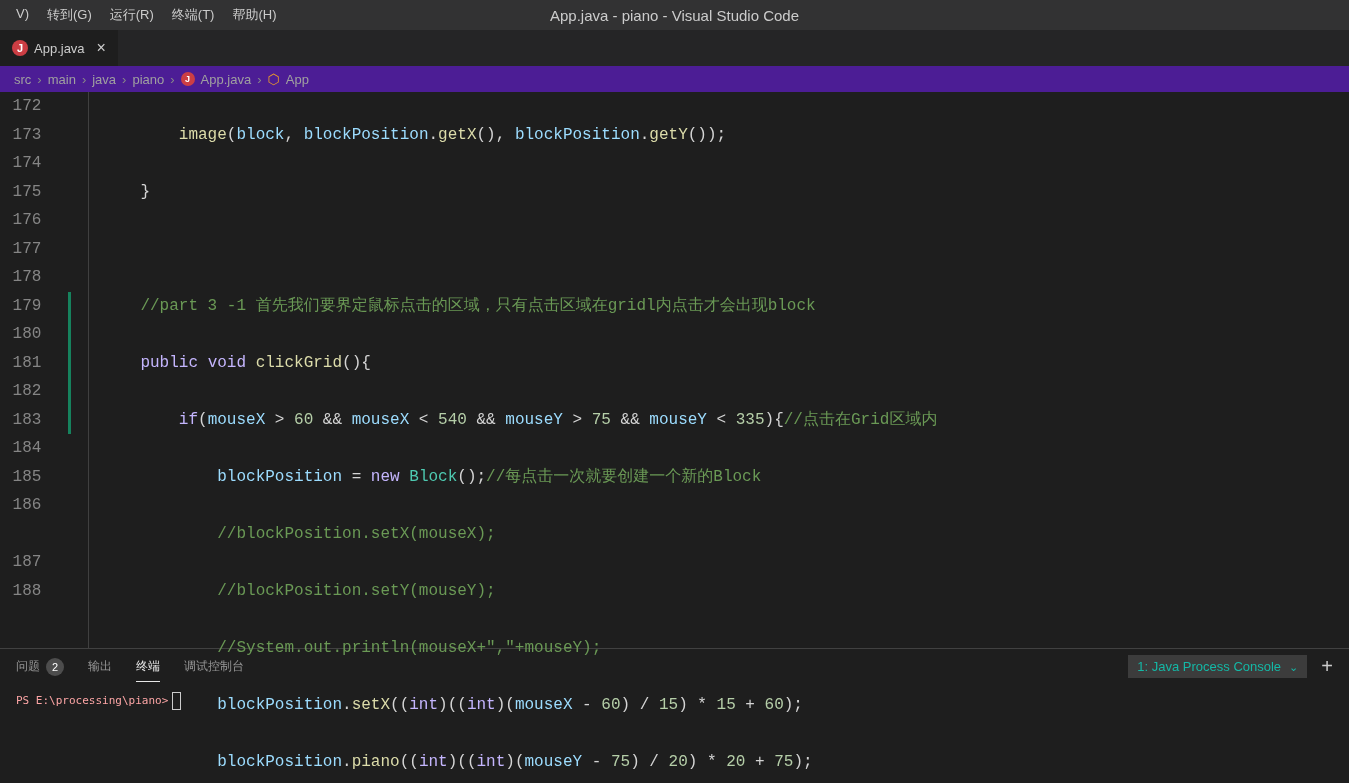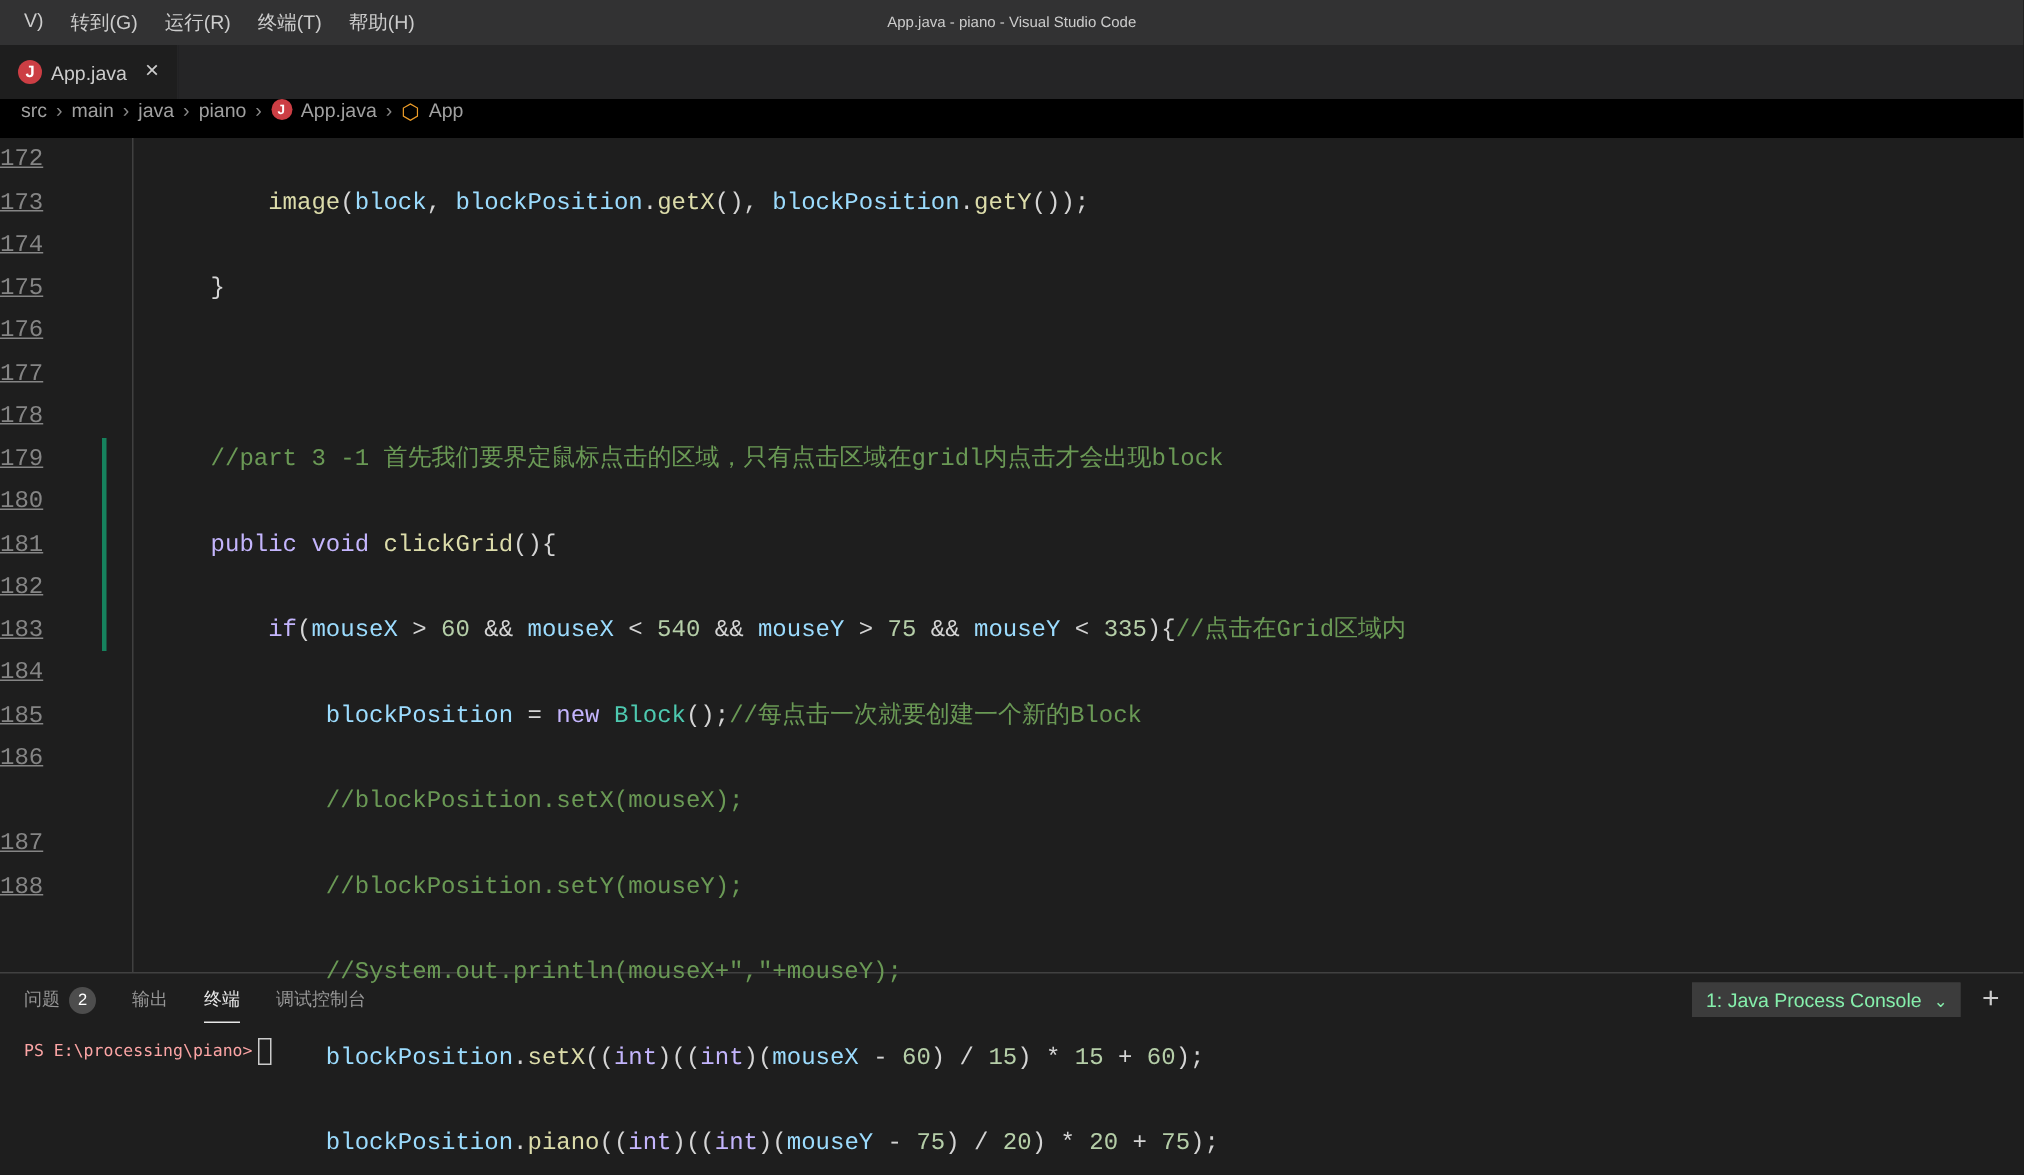--- a/index.html
+++ b/index.html
@@ -23,21 +23,21 @@
 .menubar { display: flex; gap: 2px; }
 .menu-item {
   padding: 4px 8px;
   font-size: 13px;
   cursor: default;
 }
 .title-text {
   position: absolute;
   left: 50%;
   transform: translateX(-50%);
-  font-size: 10px;
+  font-size: 15px;
   color: #cccccc;
 }
 .tabs-bar {
   height: 36px;
   background: #252526;
   display: flex;
   align-items: stretch;
 }
 .tab {
   display: flex;
@@ -54,22 +54,23 @@
   color: #cc3e44;
   font-weight: bold;
   font-size: 11px;
   border-radius: 50%;
   background: #cc3e44;
 }
 .tab .file-icon span { color: #fff; }
 .tab .close { color: #cccccc; font-size: 16px; margin-left: 6px; }
 .breadcrumb {
   height: 26px;
-  background: #000000;
-  display: flex;
+  background: #4c1d95;
+  display: flex;
+  align-items: center;
   padding: 0 14px;
   font-size: 13px;
   color: #a0a0a0;
   gap: 6px;
 }
 .breadcrumb .sep { color: #888; }
 .breadcrumb .file-icon-sm {
   width: 14px; height: 14px; border-radius: 50%;
   background: #cc3e44; display: inline-flex;
   align-items: center; justify-content: center;
@@ -80,26 +81,25 @@
   height: 556px;
   display: flex;
   font-family: Consolas, "Courier New", monospace;
   font-size: 16px;
   line-height: 28.5px;
   position: relative;
   background: #1e1e1e;
 }
 .gutter {
   width: 72px;
-  text-align: left;
+  text-align: center;
   padding-right: 18px;
   color: #858585;
   user-select: none;
   position: relative;
-  text-decoration: underline;
 }
 .gutter .ln { height: 28.5px; }
 .blue-marker {
   position: absolute;
   left: 68px;
   width: 3px;
   background: #16825d;
 }
 .fold-guide {
   position: absolute;
@@ -158,21 +158,21 @@
 }
 .panel-right {
   margin-left: auto;
   display: flex;
   align-items: center;
   gap: 14px;
 }
 .term-select {
   background: #3c3c3c;
   border: 1px solid #3c3c3c;
-  color: #86efac;
+  color: #14b8a6;
   padding: 3px 8px;
   font-size: 13px;
   display: flex;
   align-items: flex-end;
   gap: 8px;
 }
 .term-select .chev { font-size: 11px; }
 .plus-icon { color: #cccccc; font-size: 20px; font-weight: 200; }
 .terminal-body {
   padding: 8px 16px;

